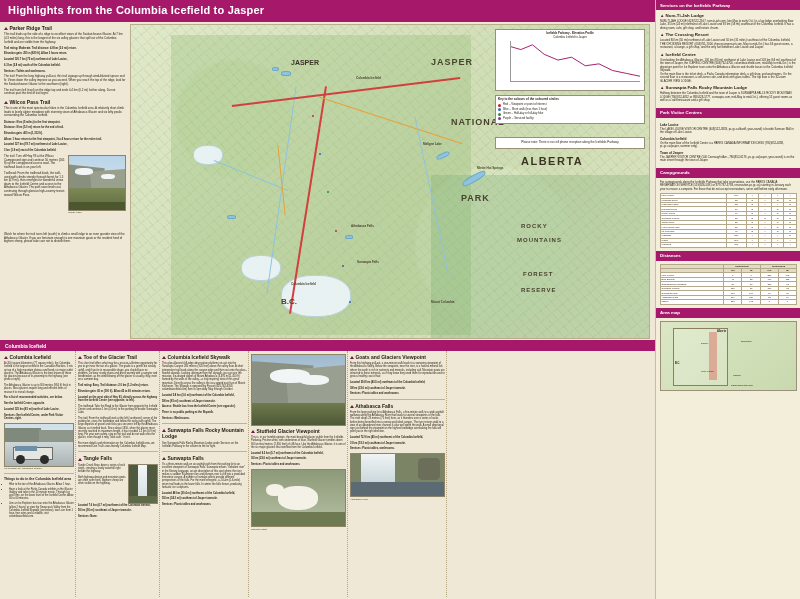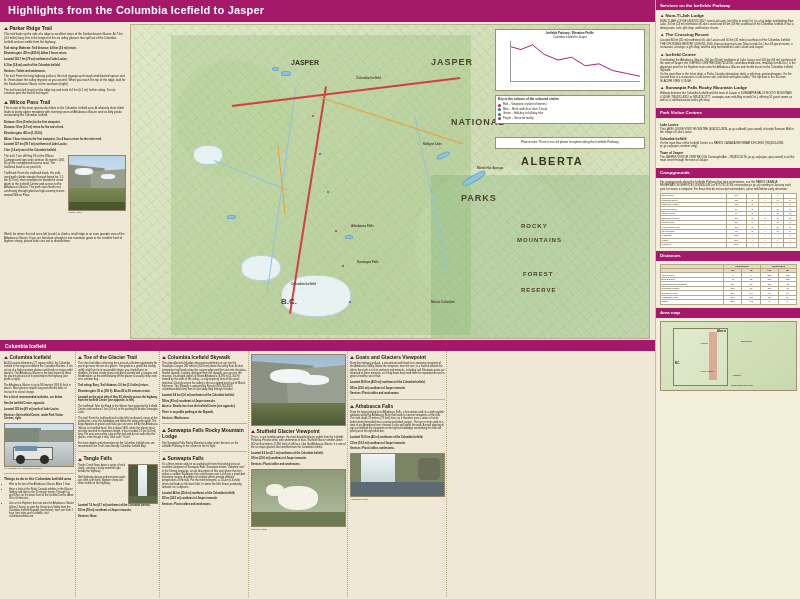--- a/index.html
+++ b/index.html
@@ -227,21 +227,21 @@
     <div class="dot" style="left:181px; top:90px;"></div>
     <div class="dot" style="left:188px; top:128px; background:#2b6cc4;"></div>
     <div class="dot" style="left:196px; top:166px; background:#2e8b3a;"></div>
     <div class="dot" style="left:204px; top:205px;"></div>
     <div class="dot" style="left:211px; top:240px; background:#7a3b9a;"></div>
     <div class="dot" style="left:218px; top:276px; background:#2b6cc4;"></div>
 
     <div class="town" style="left:160px; top:34px; font-size:7px; color:#3a3424;">JASPER</div>
     <div class="map-label" style="left:300px; top:32px; font-size:9px; letter-spacing:1px;">JASPER</div>
     <div class="map-label" style="left:320px; top:92px; font-size:9px; letter-spacing:1px;">NATIONAL</div>
-    <div class="map-label" style="left:330px; top:168px; font-size:9px; letter-spacing:1px;">PARKS</div>
+    <div class="map-label" style="left:330px; top:168px; font-size:9px; letter-spacing:1px;">PARK</div>
     <div class="map-label" style="left:390px; top:130px; font-size:11px; letter-spacing:1.5px; color:#3c3524;">ALBERTA</div>
     <div class="map-label" style="left:150px; top:272px; font-size:8px;">B.C.</div>
     <div class="map-label" style="left:390px; top:198px; font-size:6px; letter-spacing:1px;">ROCKY</div>
     <div class="map-label" style="left:386px; top:212px; font-size:6px; letter-spacing:1px;">MOUNTAINS</div>
     <div class="map-label" style="left:392px; top:246px; font-size:6px; letter-spacing:1px;">FOREST</div>
     <div class="map-label" style="left:390px; top:262px; font-size:6px; letter-spacing:1px;">RESERVE</div>
     <div class="map-label" style="left:292px; top:118px; font-size:3px;">Maligne Lake</div>
     <div class="map-label" style="left:346px; top:142px; font-size:3px;">Miette Hot Springs</div>
     <div class="map-label" style="left:225px; top:52px; font-size:3px;">Columbia Icefield</div>
     <div class="map-label" style="left:226px; top:236px; font-size:3px;">Sunwapta Falls</div>

